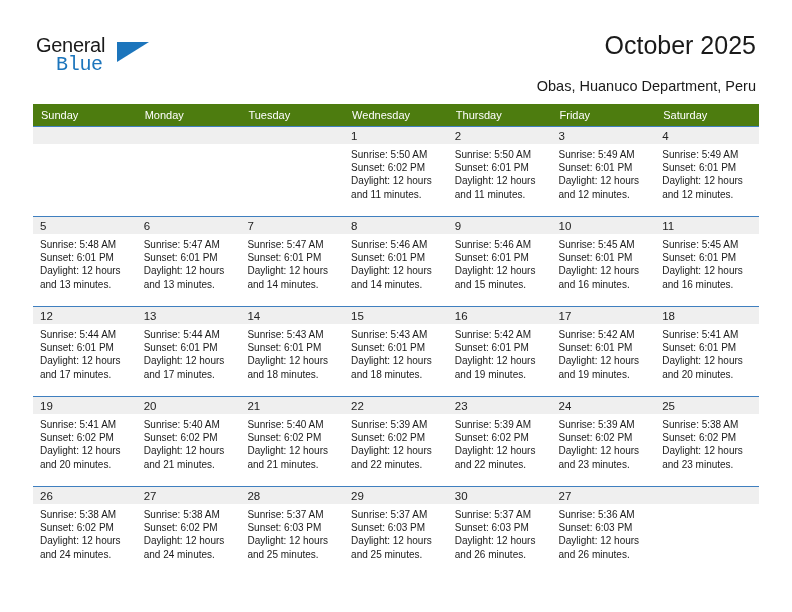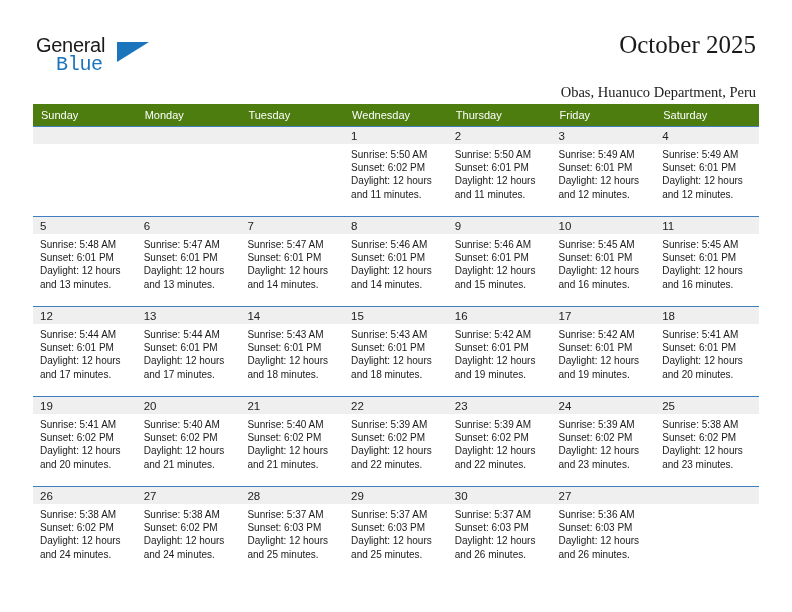--- a/index.html
+++ b/index.html
@@ -65,33 +65,32 @@
     height: 0;
     border-left: 32px solid #1c75bc;
     border-bottom: 20px solid transparent;
   }
 
   .title-block {
     position: absolute;
     right: 36px;
     top: 30px;
     text-align: right;
-    font-family: Liberation Serif, serif;
   }
   .cal-title {
     font-size: 25px;
     color: #1a1a1a;
     line-height: 30px;
     white-space: nowrap;
   }
   .cal-subtitle {
     font-size: 14.5px;
     color: #1a1a1a;
     line-height: 20px;
-    margin-top: 22px;
+    margin-top: 16px;
     white-space: nowrap;
   }
 
   
   .calendar {
     position: absolute;
     left: 33px;
     top: 104px;
     width: 726px;
     border-collapse: collapse;

